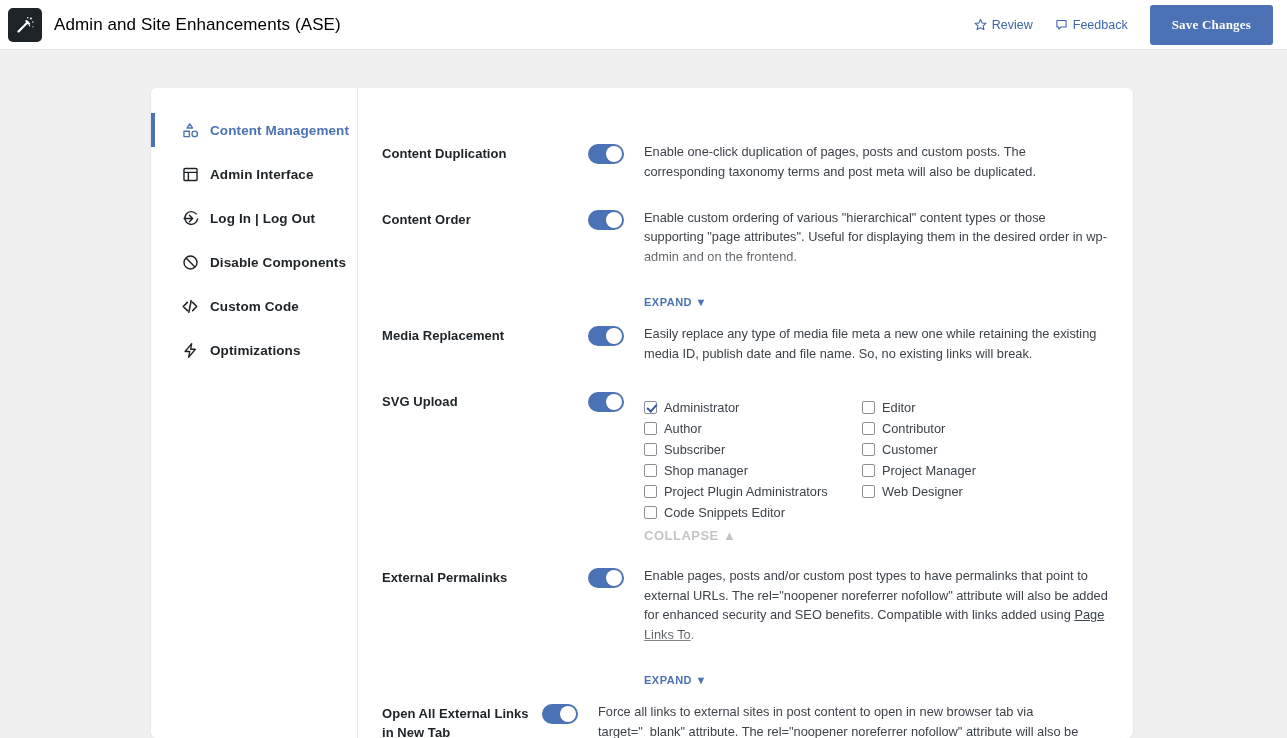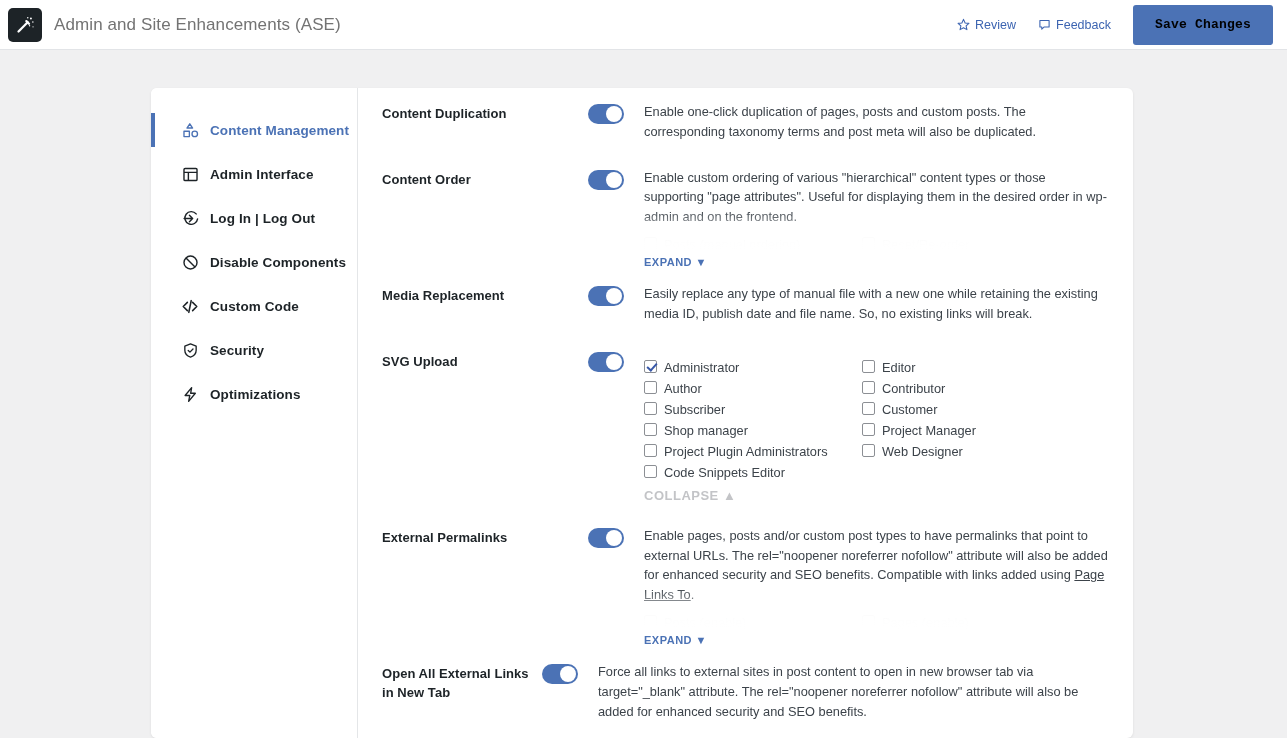--- a/index.html
+++ b/index.html
@@ -26,44 +26,44 @@
     width: 34px; height: 34px;
     background: #1d2327;
     border-radius: 5px;
     display: flex; align-items: center; justify-content: center;
     flex: 0 0 auto;
   }
   .logo-box svg { display: block; }
   .app-title {
     margin-left: 12px;
     font-size: 17px;
-    color: #737373;
+    color: #000000;
     letter-spacing: .1px;
     white-space: nowrap;
   }
   .header-right {
     margin-left: auto;
     display: flex;
     align-items: center;
     height: 100%;
   }
   .hdr-link {
     display: flex; align-items: center; gap: 5px;
     color: #3c64b1;
     font-size: 12.5px;
     text-decoration: none;
     margin-right: 22px;
     cursor: pointer;
   }
   .hdr-link svg { display:block; }
   .save-btn {
     background: #4b72b5;
-    color: #000000;
+    color: #ffffff;
     border: none;
-    font-family: Liberation Mono, monospace;
+    font-family: Liberation Serif, serif;
     font-size: 13px;
     font-weight: bold;
     height: 40px;
     padding: 0 22px;
     border-radius: 3px;
     cursor: pointer;
     margin-right: 14px;
     letter-spacing: .2px;
   }
 
@@ -109,23 +109,24 @@
     content: "";
     position: absolute;
     left: 0; top: 5px;
     width: 4px; height: 34px;
     background: #4b72b5;
   }
 
   
   .content {
     flex: 1 1 auto;
-    padding: 14px 0 0 0;
+    padding: 22px 0 0 0;
     overflow: hidden;
     position: relative;
+    margin-top: 32px;
   }
   .row {
     display: flex;
     padding: 0 24px 0 24px;
   }
   .row-label {
     flex: 0 0 206px;
     font-size: 13px;
     font-weight: bold;
     color: #1d2327;
@@ -189,21 +190,21 @@
   }
 
   
   .cb-grid {
     display: grid;
     grid-template-columns: 218px auto;
     row-gap: 6px;
     margin-top: 10px;
   }
   .cb {
-    display: flex; align-items: flex-start; gap: 7px;
+    display: flex; align-items: center; gap: 7px;
     font-size: 12.8px; color: #3c434a;
     cursor: pointer;
   }
   .cb .box {
     width: 13px; height: 13px;
     border: 1px solid #8c8f94;
     border-radius: 2px;
     background: #fff;
     flex: 0 0 13px;
     position: relative;
@@ -306,29 +307,20 @@
 
       <div class="nav-item">
         <span class="nv-ico">
           <svg width="19" height="19" viewBox="0 0 24 24" fill="none" stroke="#1d2327" stroke-width="2.1" stroke-linecap="round" stroke-linejoin="round">
             <path d="M8.5 6.5 3 12l5.5 5.5M15.5 6.5 21 12l-5.5 5.5M13.6 4.2l-3.2 15.6"></path>
           </svg>
         </span>
         <span>Custom Code</span>
       </div>
 
-      <div class="nav-item">
-        <span class="nv-ico">
-          <svg width="17" height="17" viewBox="0 0 24 24" fill="none" stroke="#1d2327" stroke-width="1.9" stroke-linecap="round" stroke-linejoin="round">
-            <path d="M12 2.6 4 5.8v6c0 5 3.4 8.2 8 9.6 4.6-1.4 8-4.6 8-9.6v-6z"></path>
-            <path d="M8.8 11.9 11.2 14.3 15.5 10"></path>
-          </svg>
-        </span>
-        <span>Security</span>
-      </div>
 
       <div class="nav-item">
         <span class="nv-ico">
           <svg width="17" height="17" viewBox="0 0 24 24" fill="none" stroke="#1d2327" stroke-width="1.9" stroke-linejoin="round">
             <polygon points="13.6,2.2 4.4,13.4 11,13.4 9.4,21.8 18.8,10.3 12.2,10.3"></polygon>
           </svg>
         </span>
         <span>Optimizations</span>
       </div>
 
@@ -365,21 +357,21 @@
             </div>
             <div class="expand-link" style="margin-top:-12px;">EXPAND ▼</div>
           </div>
         </div>
       </div>
 
       <div class="row" style="margin-bottom:26px;">
         <div class="row-label">Media Replacement</div>
         <div class="row-body">
           <div class="toggle"></div>
-          <div class="desc" style="max-width:502px;">Easily replace any type of manual file with a new one while retaining the existing media ID, publish date and file name. So, no existing links will break.</div>
+          <div class="desc" style="max-width:502px;">Easily replace any type of media file meta a new one while retaining the existing media ID, publish date and file name. So, no existing links will break.</div>
         </div>
       </div>
 
       <div class="row" style="margin-bottom:22px;">
         <div class="row-label">SVG Upload</div>
         <div class="row-body">
           <div class="toggle"></div>
           <div style="flex:1 1 auto;">
             <div class="cb-grid">
               <div class="cb checked">

